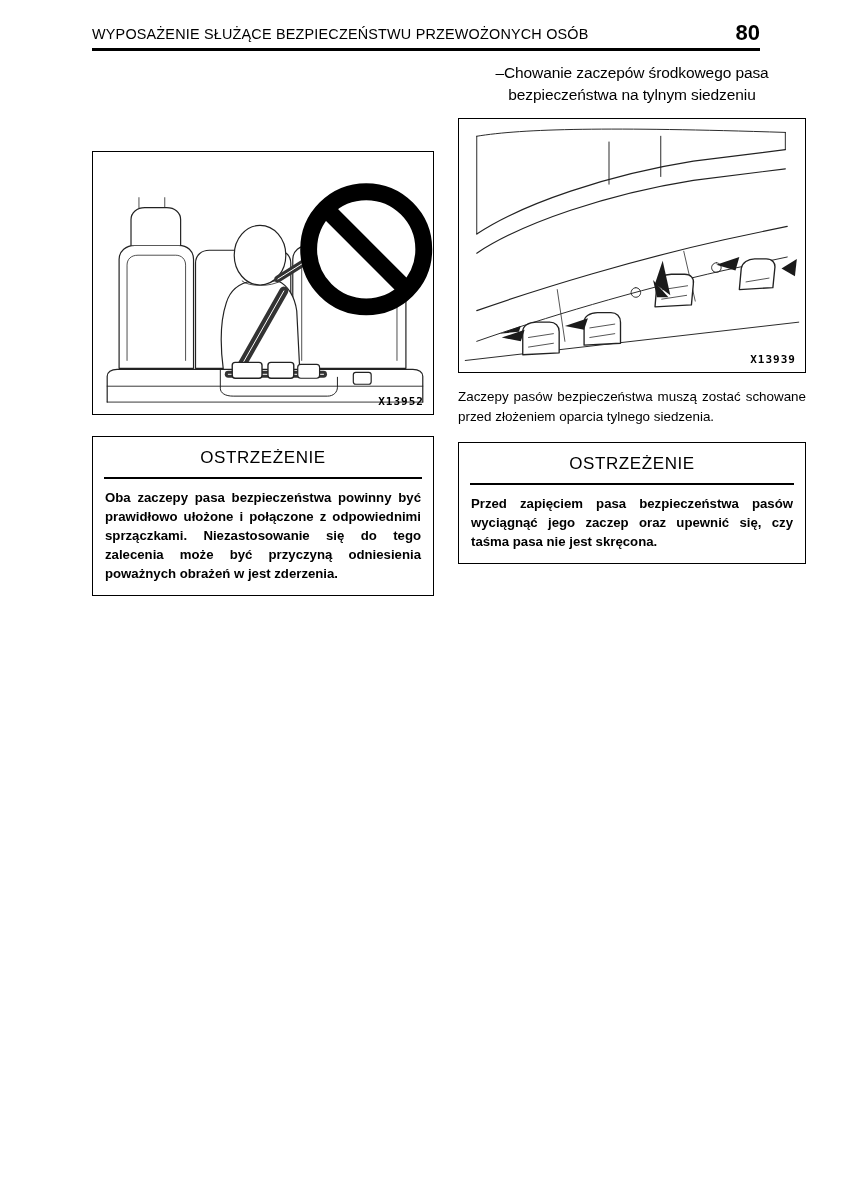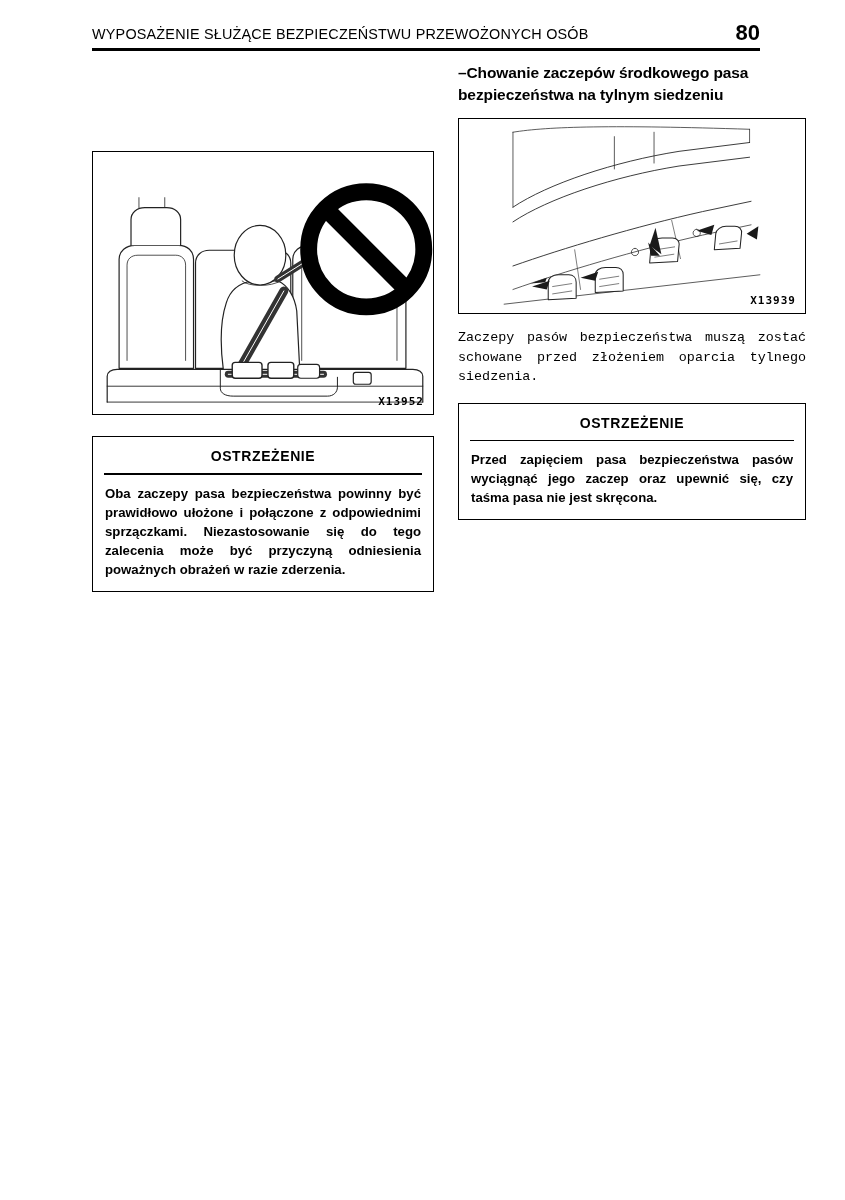--- a/index.html
+++ b/index.html
@@ -65,41 +65,42 @@
   .col-right {
     position: absolute;
     left: 458px;
     top: 62px;
     width: 348px;
   }
 
   
   .section-heading {
     font-size: 15.5px;
-    font-weight: bold;
+    font-weight: normal;
     line-height: 1.42;
     margin: 0 0 12px 0;
     letter-spacing: -0.1px;
+    text-align: center;
   }
 
   
   .figure {
     border: 1.5px solid #000;
     background: #fff;
     position: relative;
     box-sizing: border-box;
   }
   .fig-left {
     width: 342px;
     height: 264px;
     margin-top: 89px;
   }
   .fig-right {
     width: 348px;
-    height: 196px;
+    height: 255px;
   }
   .fig-code {
     position: absolute;
     right: 9px;
     bottom: 6px;
     font-family: "DejaVu Sans Mono", monospace;
     font-size: 11px;
     font-weight: bold;
     letter-spacing: 1px;
     color: #000;
@@ -108,22 +109,22 @@
 
   
   .warning {
     border: 1.5px solid #000;
     box-sizing: border-box;
     padding: 0;
     background: #fff;
   }
   .warning-title {
     text-align: center;
-    font-size: 14px;
-    font-weight: bold;
+    font-size: 17px;
+    font-weight: normal;
     letter-spacing: 0.6px;
     padding: 11px 0 9px 0;
   }
   .warning-divider {
     height: 1.5px;
     background: #000;
     margin: 0 11px;
   }
   .warning-body {
     font-size: 13.2px;
@@ -150,21 +151,20 @@
     line-height: 1.46;
     text-align: justify;
     margin: 15px 0 0 0;
   }
   .para {
     font-size: 13.4px;
     font-weight: normal;
     line-height: 1.46;
     text-align: justify;
     margin: 14px 0 0 0;
-    font-family: Liberation Mono, monospace;
   }
 </style>
 </head>
 <body>
 
 <div class="page">
 
   <div class="header">
     <div class="header-title">WYPOSAŻENIE SŁUŻĄCE BEZPIECZEŃSTWU PRZEWOŻONYCH OSÓB</div>
     <div class="header-page">80</div>
@@ -224,21 +224,21 @@
           <circle cx="275" cy="98" r="58" fill="none" stroke="#000" stroke-width="17"></circle>
           <path d="M234 57 L316 139" stroke="#000" stroke-width="17" stroke-linecap="butt"></path>
         </g>
       </svg>
       <div class="fig-code">X13952</div>
     </div>
 
     <div class="warning warn-left">
       <div class="warning-title">OSTRZEŻENIE</div>
       <div class="warning-divider"></div>
-      <div class="warning-body">Oba zaczepy pasa bezpieczeństwa powinny być prawidłowo ułożone i połączone z odpowiednimi sprzączkami. Niezastosowanie się do tego zalecenia może być przyczyną odniesienia poważnych obrażeń w razie zderzenia.</div>
+      <div class="warning-body">Oba zaczepy pasa bezpieczeństwa powinny być prawidłowo ułożone i połączone z odpowiednimi sprzączkami. Niezastosowanie się do tego zalecenia może być przyczyną odniesienia poważnych obrażeń w jest zderzenia.</div>
     </div>
 
   </div>
 
   <div class="col-right">
 
     <h2 class="section-heading">–Chowanie zaczepów środkowego pasa bezpieczeństwa na tylnym siedzeniu</h2>
 
     <div class="figure fig-right">
       <svg class="fig-svg" viewBox="0 0 348 264" xmlns="http://www.w3.org/2000/svg">

